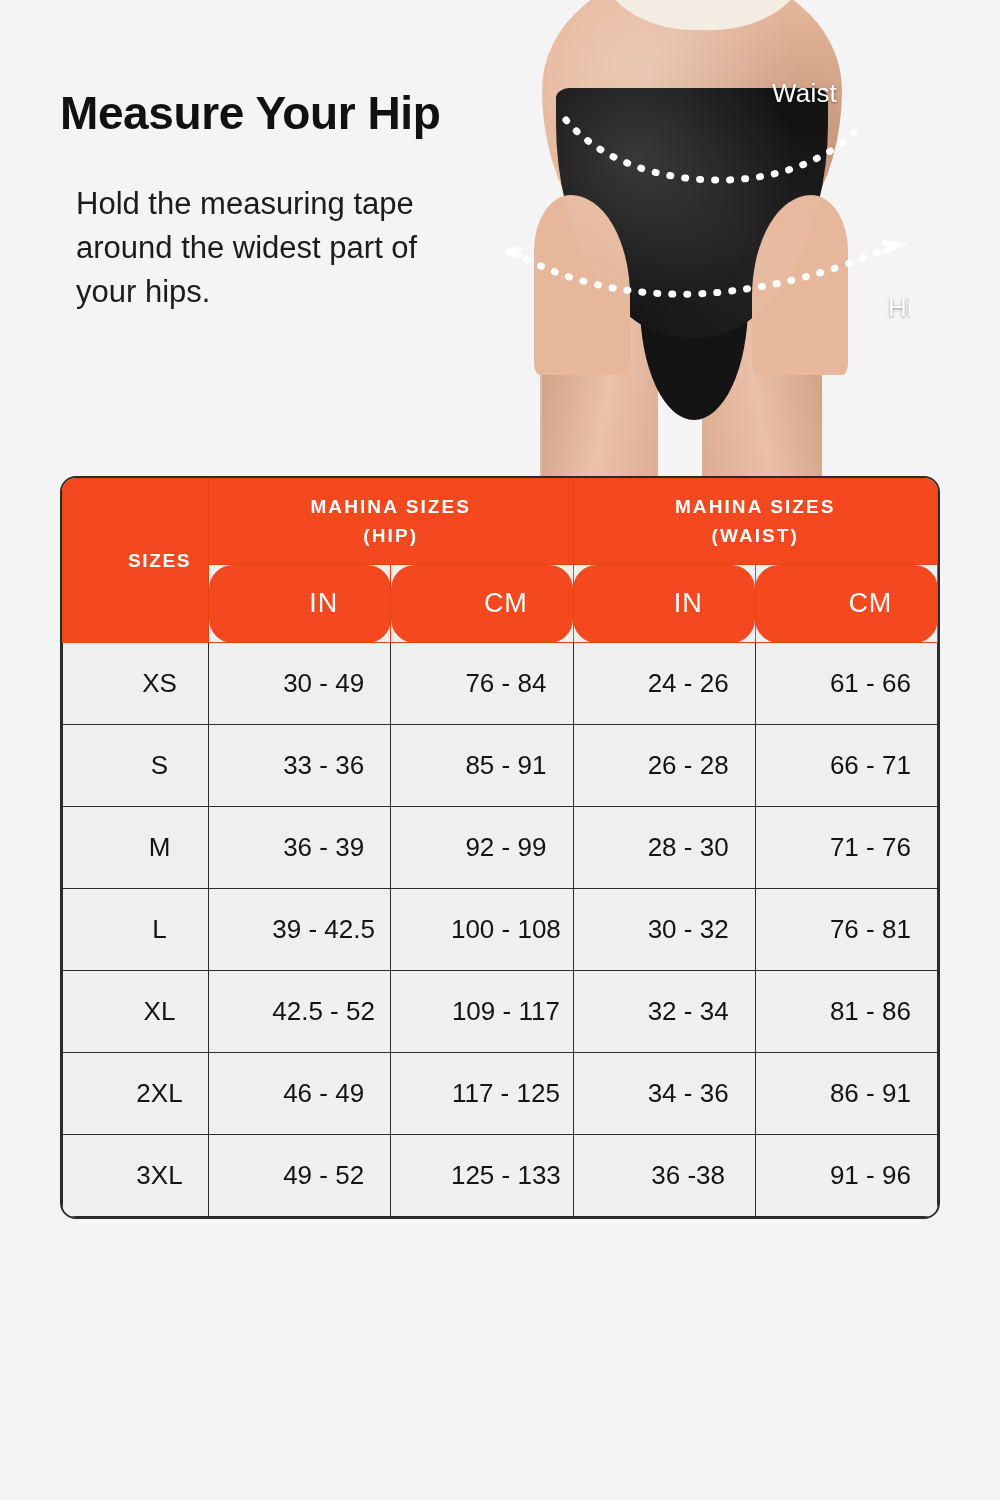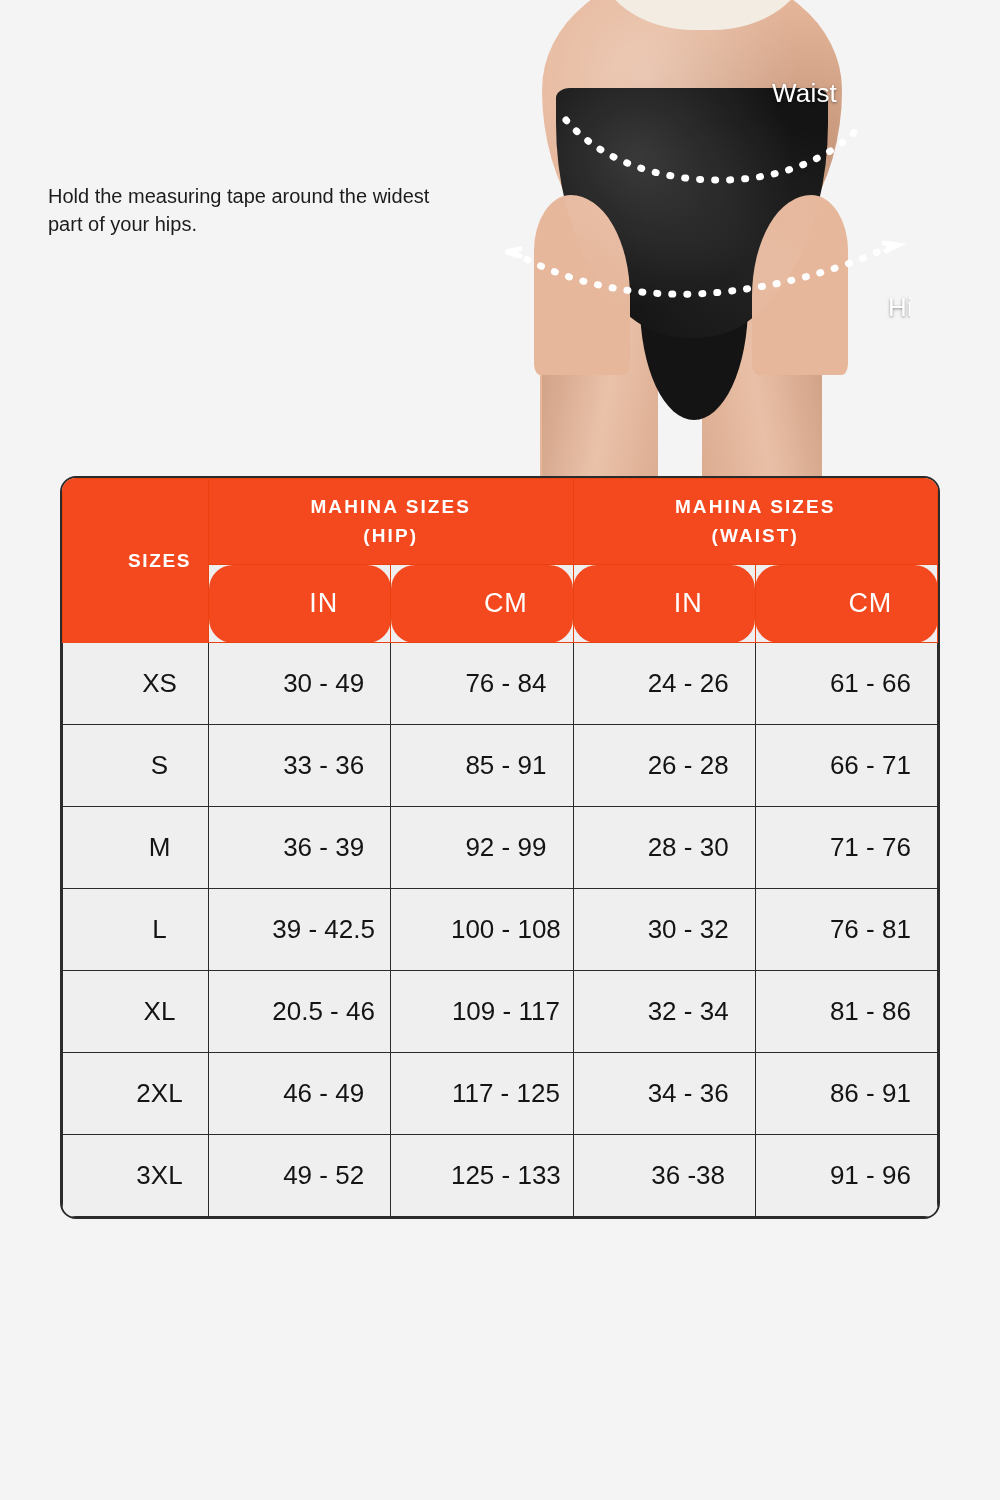--- a/index.html
+++ b/index.html
@@ -154,23 +154,23 @@
     top: 86px;
     left: 60px;
     font-size: 46px;
     font-weight: 700;
     color: #111111;
     letter-spacing: -.4px;
   }
   .subcopy {
     position: absolute;
     top: 182px;
-    left: 48px;
+    left: 76px;
     width: 400px;
-    font-size: 20px;
+    font-size: 31px;
     line-height: 1.42;
     color: #1c1c1c;
   }
   .size-chart-title {
     position: absolute;
     top: 368px;
     left: 60px;
     font-size: 48px;
     font-weight: 700;
     letter-spacing: 2.5px;
@@ -265,20 +265,21 @@
       <path d="M24 252 C 80 286, 160 300, 232 292 C 300 285, 360 266, 400 246" fill="none" stroke="#ffffff" stroke-width="7" stroke-linecap="round" stroke-dasharray="1 14"></path>
 
       <path d="M30 249 L16 252 L30 256" fill="none" stroke="#ffffff" stroke-width="5" stroke-linecap="round"></path>
       <path d="M394 243 L408 245 L396 251" fill="none" stroke="#ffffff" stroke-width="5" stroke-linecap="round"></path>
     </svg>
 
     <div class="label-waist">Waist</div>
     <div class="label-hip">Hip</div>
   </div>
 
+  <h1 class="headline">Measure Your Hip</h1>
   <p class="subcopy">Hold the measuring tape around the widest part of your hips.</p>
 
   <div class="table-wrap">
     <table>
       <thead>
         <tr>
           <th class="th-sizes" rowspan="2">SIZES</th>
           <th class="th-group" colspan="2">
             <span>MAHINA SIZES</span><br>
             <span>(HIP)</span>
@@ -319,21 +320,21 @@
         </tr>
         <tr>
           <td class="size-cell">L</td>
           <td>39 - 42.5</td>
           <td>100 - 108</td>
           <td>30 - 32</td>
           <td>76 - 81</td>
         </tr>
         <tr>
           <td class="size-cell">XL</td>
-          <td>20.5 - 46</td>
+          <td>42.5 - 52</td>
           <td>109 - 117</td>
           <td>32 - 34</td>
           <td>81 - 86</td>
         </tr>
         <tr>
           <td class="size-cell">2XL</td>
           <td>46 - 49</td>
           <td>117 - 125</td>
           <td>34 - 36</td>
           <td>86 - 91</td>

